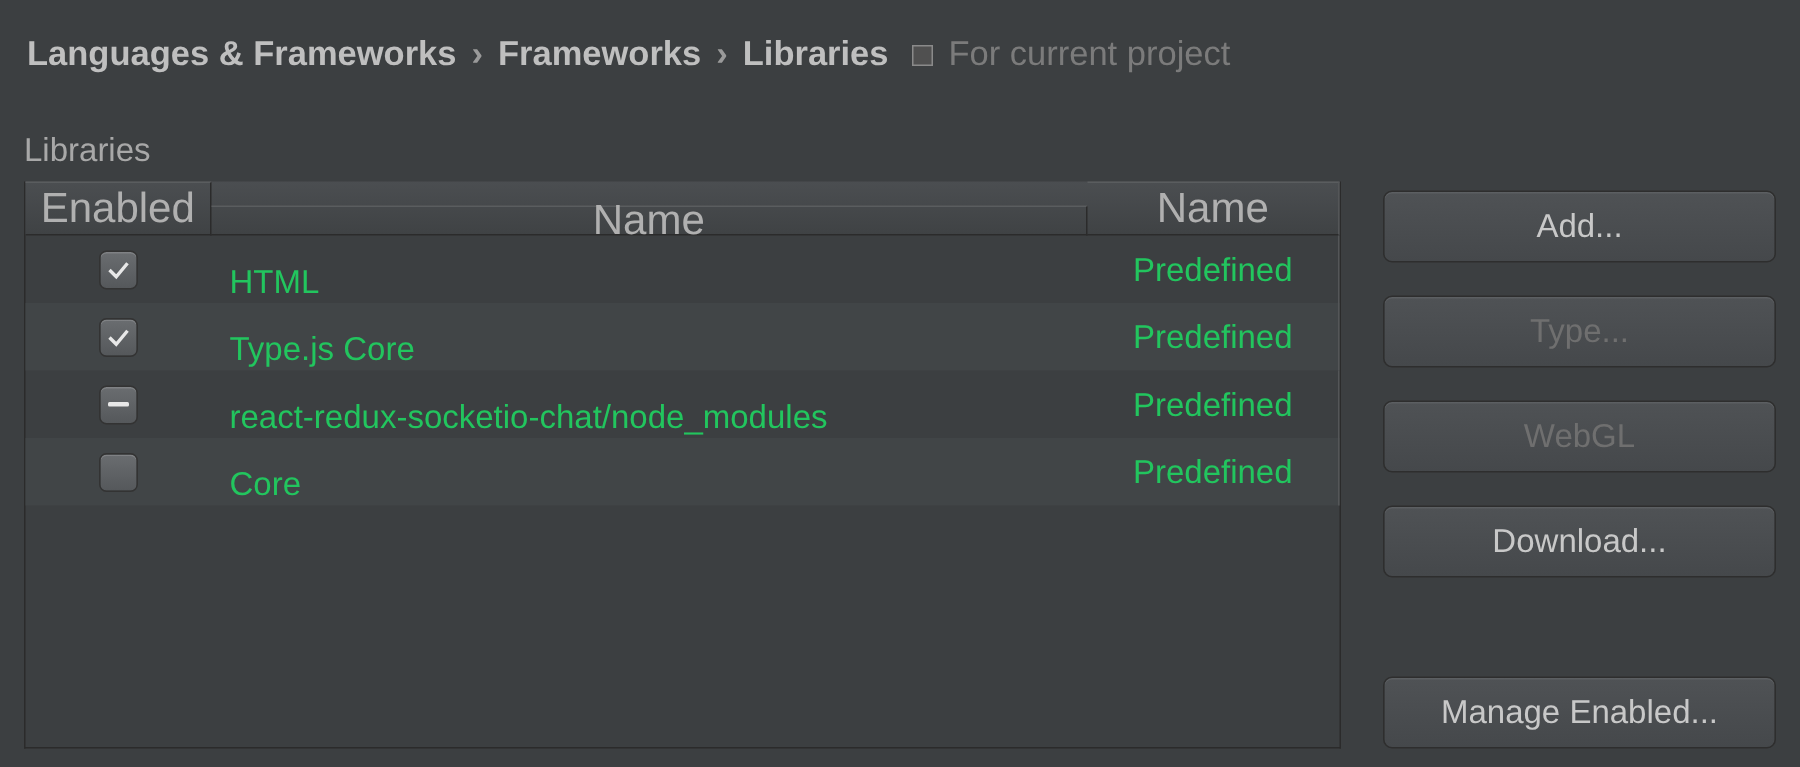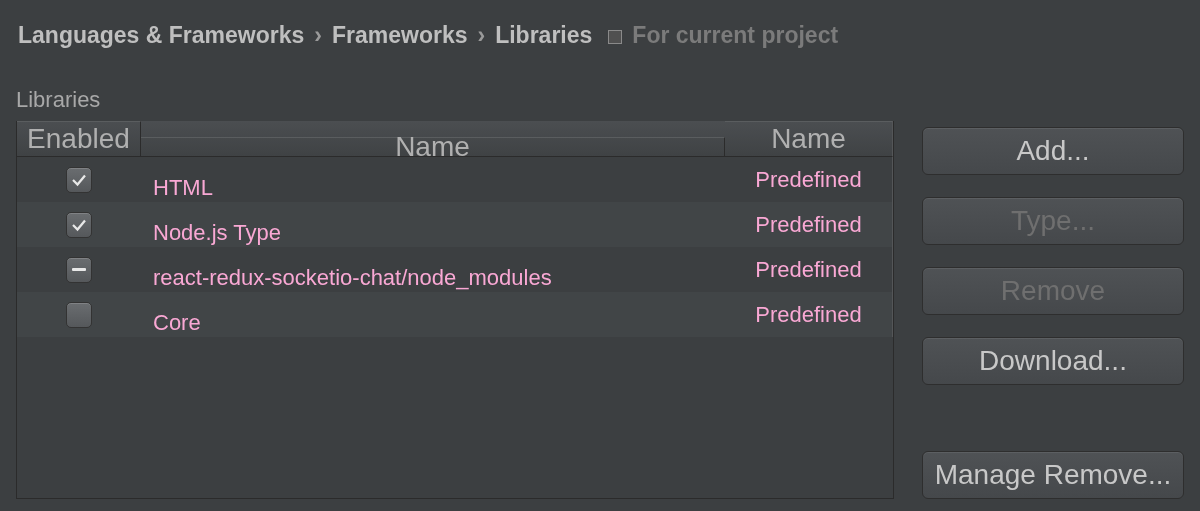--- a/index.html
+++ b/index.html
@@ -23,21 +23,21 @@
   .breadcrumb .sep { color: #9a9a9a; font-weight: 700; }
   .breadcrumb .project-icon {
     width: 14px; height: 14px;
     border: 1px solid #8a8a8a;
     display: inline-block;
     background: #505050;
     margin-left: 6px;
     position: relative;
     top: 1px;
   }
-  .breadcrumb .for-project { color: #7b7b7b; font-weight: 700; font-size: 23px; }
+  .breadcrumb .for-project { color: #7b7b7b; font-weight: 400; font-size: 23px; }
 
   .section-label {
     padding: 28px 0 8px 16px;
     font-size: 22px;
     color: #a8a8a8;
   }
 
   .body-area {
     display: flex;
     gap: 28px;
@@ -74,21 +74,21 @@
   .tr {
     display: flex;
     height: 45px;
     align-items: center;
   }
   .tr.alt { background: #414547; }
   .td {
     display: flex;
     align-items: center;
     font-size: 22px;
-    color: #f9a8d4;
+    color: #22c55e;
     height: 100%;
   }
   .td.col-enabled { width: 124px; justify-content: center; }
   .td.col-name { flex: 1; padding-left: 12px; }
   .td.col-type { width: 168px; justify-content: center; }
 
   .cb {
     width: 26px; height: 26px;
     border-radius: 5px;
     background: linear-gradient(#6a6d70, #55585b);
@@ -108,21 +108,21 @@
     flex-direction: column;
     gap: 22px;
     padding-top: 6px;
   }
   .btn {
     height: 48px;
     border-radius: 6px;
     background: linear-gradient(#4f5255, #45484b);
     border: 1px solid #2e2e2e;
     color: #c8c8c8;
-    font-size: 28px;
+    font-size: 22px;
     display: flex;
     align-items: center;
     justify-content: center;
     box-shadow: inset 0 1px 0 rgba(255,255,255,0.08);
     cursor: pointer;
   }
   .btn.disabled { color: #6f6f6f; }
   .btn-spacer { height: 22px; }
 </style>
 </head>
@@ -161,21 +161,21 @@
     </div>
 
     <div class="tr alt">
       <div class="td col-enabled">
         <div class="cb">
           <svg viewBox="0 0 24 24">
               <path fill="none" stroke="#e8e8e8" stroke-width="3" d="M4 12 L10 18 L20 6"></path>
             </svg>
         </div>
       </div>
-      <div class="td col-name">Node.js Type</div>
+      <div class="td col-name">Type.js Core</div>
       <div class="td col-type">Predefined</div>
     </div>
 
     <div class="tr">
       <div class="td col-enabled">
         <div class="cb">
           <span class="dash"></span>
         </div>
       </div>
       <div class="td col-name">react-redux-socketio-chat/node_modules</div>
@@ -187,18 +187,18 @@
         <div class="cb"></div>
       </div>
       <div class="td col-name">Core</div>
       <div class="td col-type">Predefined</div>
     </div>
   </div>
 
   <div class="btn-col">
     <div class="btn">Add...</div>
     <div class="btn disabled">Type...</div>
-    <div class="btn disabled">Remove</div>
+    <div class="btn disabled">WebGL</div>
     <div class="btn">Download...</div>
     <div class="btn-spacer"></div>
-    <div class="btn">Manage Remove...</div>
+    <div class="btn">Manage Enabled...</div>
   </div>
 </div>
 
 </body></html>

